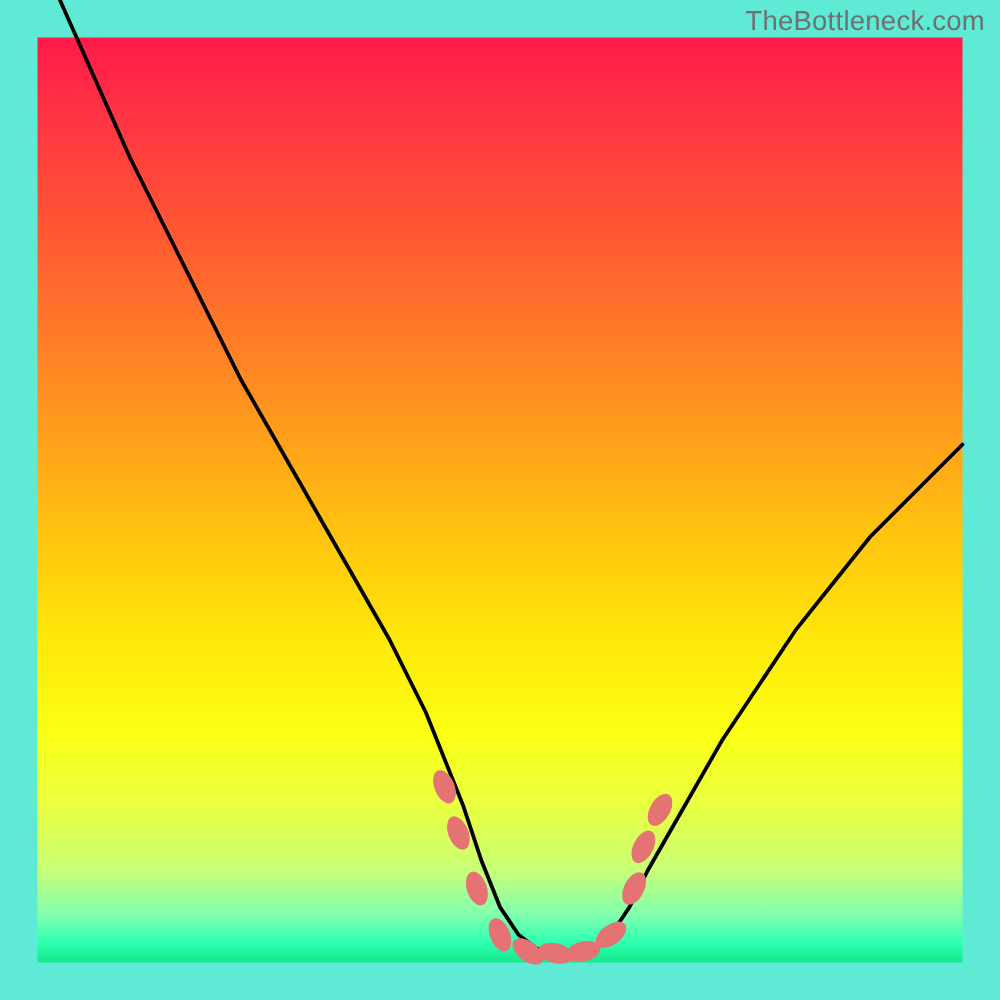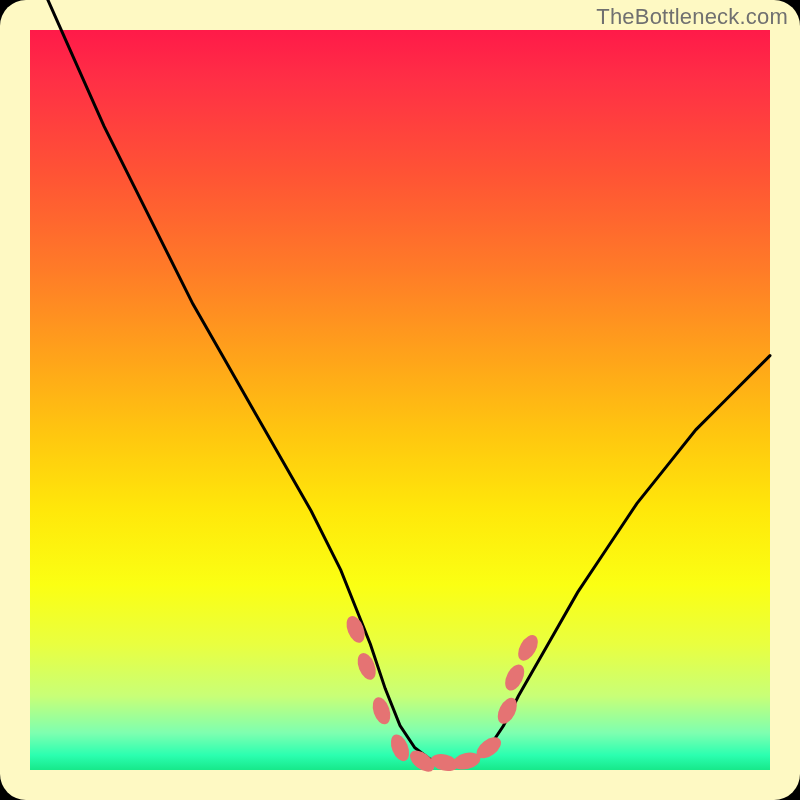--- a/index.html
+++ b/index.html
@@ -8,22 +8,21 @@
     width: 800px;
     height: 800px;
     overflow: hidden;
     background: #000;
     font-family: Arial, Helvetica, sans-serif;
   }
   .frame {
     position: relative;
     width: 800px;
     height: 800px;
-    background: #fef9c3;
-    border-radius: 26px;
+    background: #5eead4;
   }
   .plot-area {
     position: absolute;
     left: 30px;
     top: 30px;
     width: 740px;
     height: 740px;
     background: linear-gradient(
       to bottom,
       #ff1a49 0%,

